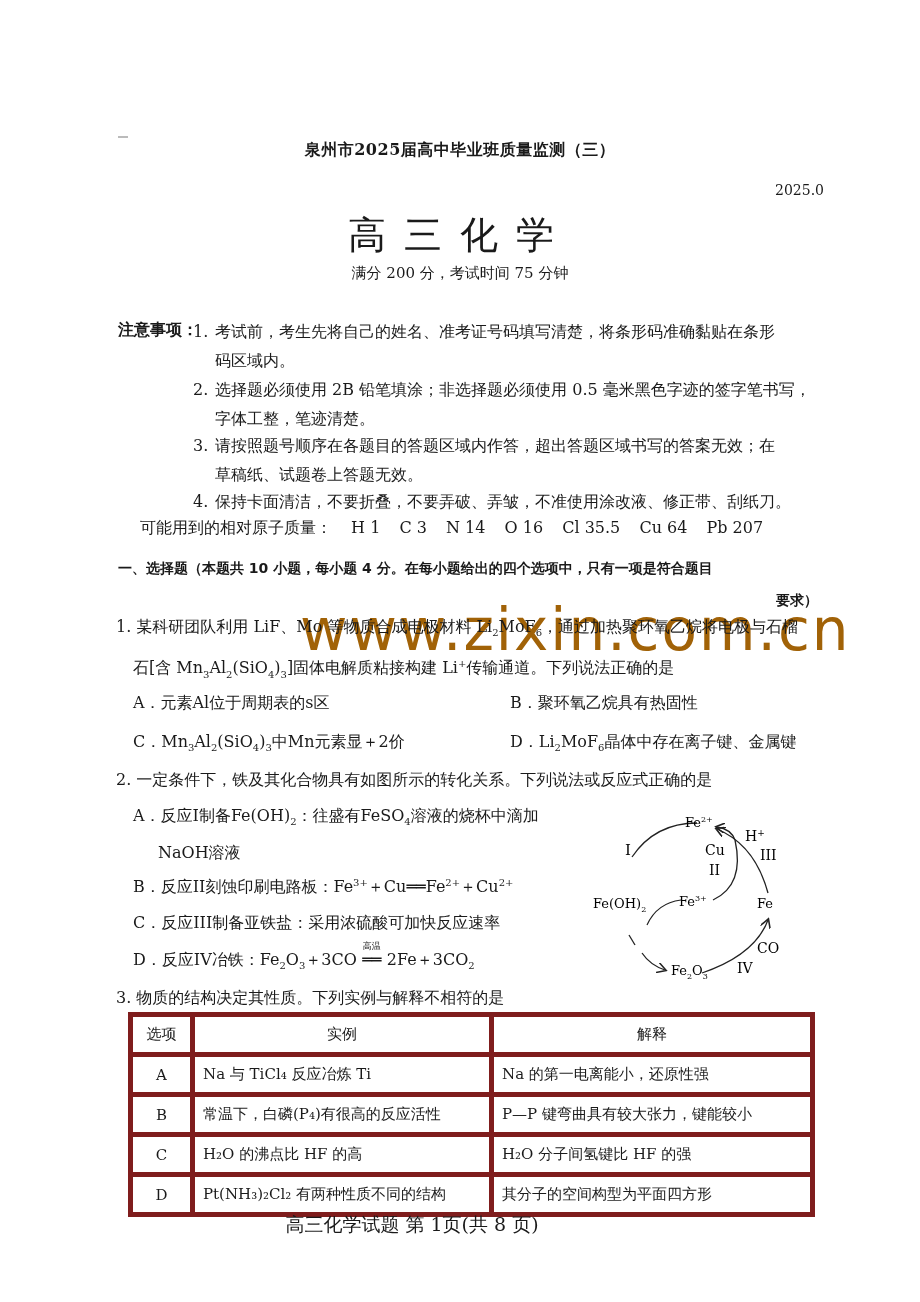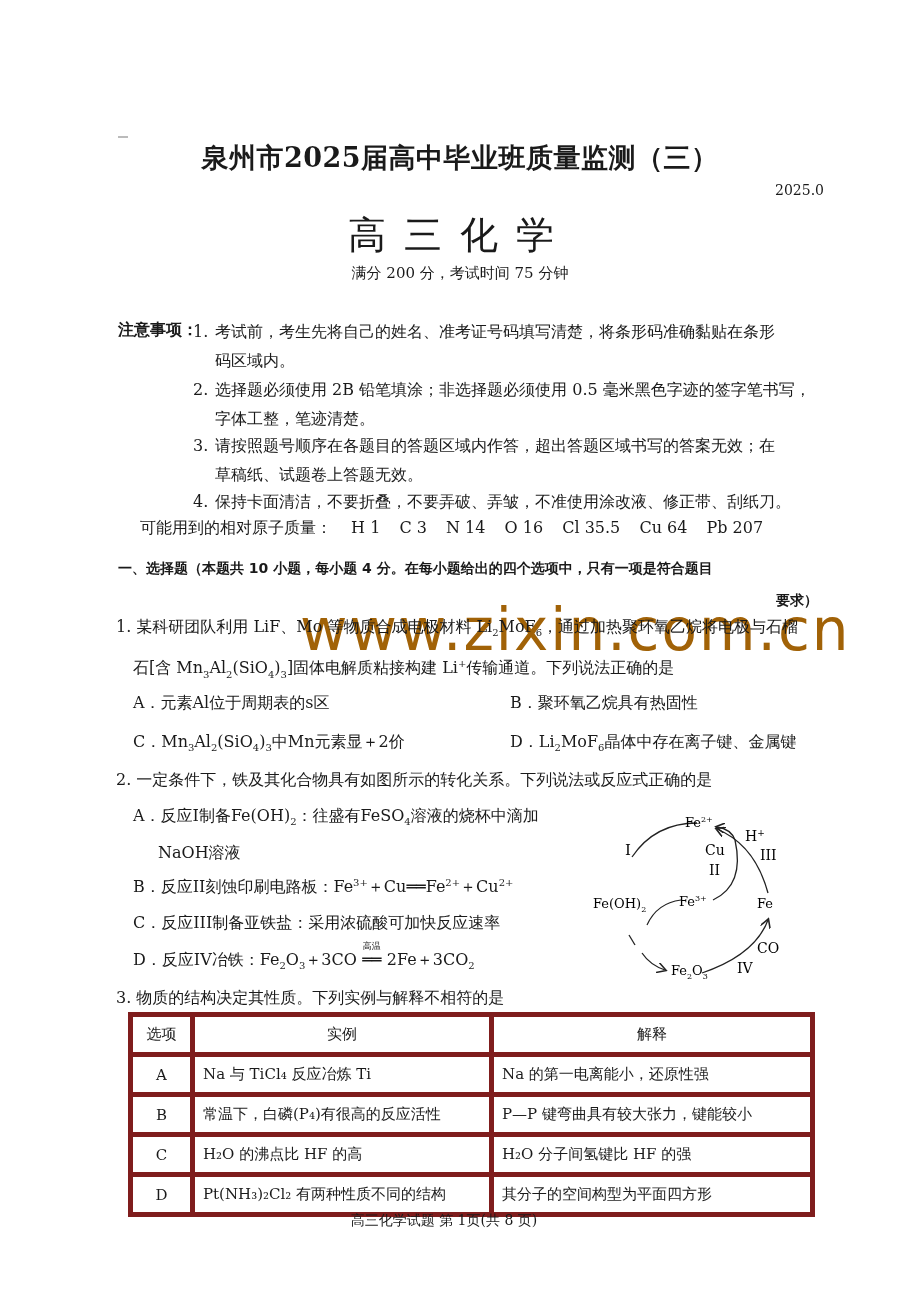--- a/index.html
+++ b/index.html
@@ -1,21 +1,21 @@
 <!DOCTYPE html>
 <html><head>
 <meta charset="utf-8">
 <style>
   html, body { margin:0; padding:0; }
   body {
     width:920px; height:1302px; background:#ffffff; position:relative; overflow:hidden;
     font-family: "DejaVu Serif", "Liberation Serif", serif; color:#1a1a1a;
   }
   .abs { position:absolute; }
-  .title-main { left:0; width:920px; top:140px; text-align:center; font-size:27px; font-weight:bold; letter-spacing:0.5px; }
+  .title-main { left:0; width:920px; top:140px; text-align:center; font-size:16px; font-weight:bold; letter-spacing:0.5px; }
   .date { left:775px; top:182px; font-size:14px; }
   .subject { left:0; width:920px; top:210px; text-align:center; font-size:38px; letter-spacing:18px; font-family:"DejaVu Sans", sans-serif; }
   .meta { left:0; width:920px; top:264px; text-align:center; font-size:15px; }
   .notice-label { left:118px; top:320px; font-size:16px; font-weight:bold; }
   .notice { left:193px; width:620px; font-size:16px; line-height:29px; }
   .notice .n { display:inline-block; width:22px; }
   .notice .cont { padding-left:22px; display:block; }
   .atomic { left:140px; top:518px; font-size:16px; }
   .atomic span.item { margin-left:14px; }
   .section { left:118px; top:552px; width:700px; font-size:14px; font-weight:bold; line-height:32px; font-family:"DejaVu Sans", sans-serif; }
@@ -23,21 +23,21 @@
   .q { font-size:16px; line-height:34px; }
   .opt { font-size:16px; }
   sub, sup { font-size:10px; }
   .watermark { left:300px; top:596px; font-size:58px; color:#a16207; font-family:"DejaVu Sans", sans-serif; letter-spacing:2px; }
   table.tb { border-collapse:collapse; font-size:15px; }
   table.tb td, table.tb th { border:5px solid #7f1d1d; height:35px; padding:0 8px; font-weight:normal; }
   table.tb th { text-align:center; }
   .c-opt { width:41px; text-align:center; }
   .c-ex { width:278px; }
   .c-expl { width:300px; }
-  .footer { left:0; width:824px; top:1212px; text-align:center; font-size:14px;margin-left:32px; }
+  .footer { left:0; width:824px; top:1212px; text-align:center; font-size:19px; }
   .scan-mark { left:118px; top:136px; width:10px; height:2px; background:#bbb; }
   svg text { font-family:"DejaVu Serif", serif; }
 </style>
 </head>
 <body>
 
 <div class="abs scan-mark"></div>
 
 <div class="abs title-main">泉州市2025届高中毕业班质量监测（三）</div>
 <div class="abs date">2025.0</div>

